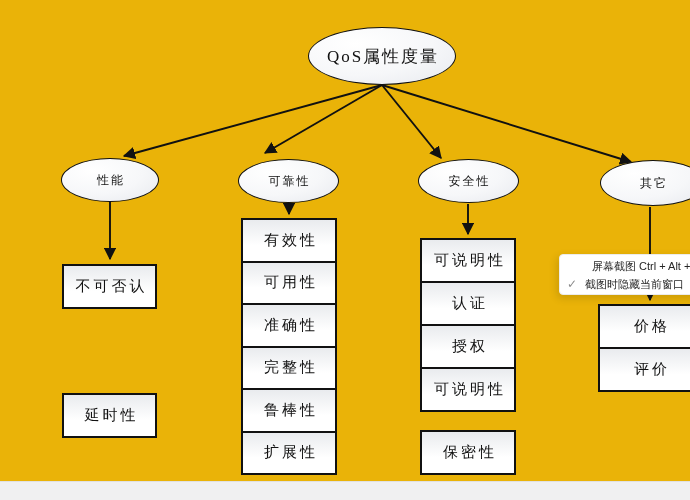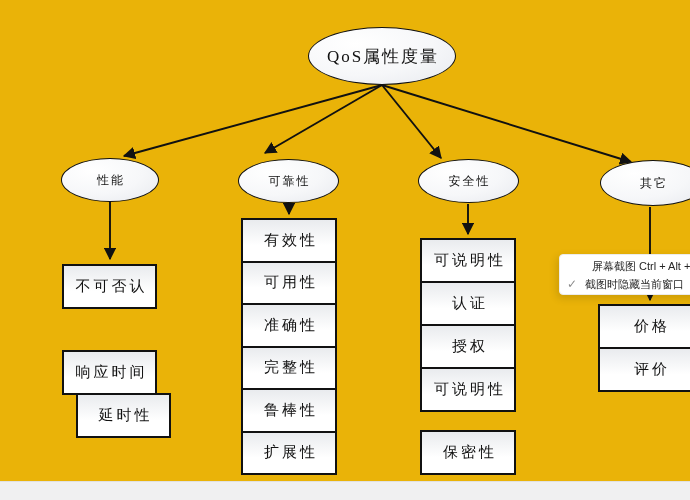--- a/index.html
+++ b/index.html
@@ -62,22 +62,21 @@
   </svg>
 
   <div class="ellipse root" style="left:308px;top:27px;width:148px;height:58px;">QoS属性度量</div>
 
   <div class="ellipse branch" style="left:61px;top:158px;width:98px;height:44px;">性能</div>
   <div class="ellipse branch" style="left:238px;top:159px;width:101px;height:44px;">可靠性</div>
   <div class="ellipse branch" style="left:418px;top:159px;width:101px;height:44px;">安全性</div>
   <div class="ellipse branch" style="left:600px;top:160px;width:106px;height:46px;">其它</div>
 
   <div class="box" style="left:62px;top:264px;width:95px;height:45px;">不可否认</div>
-  <div class="box" style="left:62px;top:350px;width:95px;height:45px;">响应时间</div>
-  <div class="box" style="left:62px;top:393px;width:95px;height:45px;margin-left:14px;">延时性</div>
+  <div class="box" style="left:62px;top:393px;width:95px;height:45px;">延时性</div>
 
   <div class="box" style="left:241px;top:218px;width:96px;height:44.5px;">有效性</div>
   <div class="box" style="left:241px;top:260.5px;width:96px;height:44.5px;">可用性</div>
   <div class="box" style="left:241px;top:303px;width:96px;height:44.5px;">准确性</div>
   <div class="box" style="left:241px;top:345.5px;width:96px;height:44.5px;">完整性</div>
   <div class="box" style="left:241px;top:388px;width:96px;height:44.5px;">鲁棒性</div>
   <div class="box" style="left:241px;top:430.5px;width:96px;height:44.5px;">扩展性</div>
 
   <div class="box" style="left:420px;top:238px;width:96px;height:45px;">可说明性</div>
   <div class="box" style="left:420px;top:281px;width:96px;height:45px;">认证</div>

